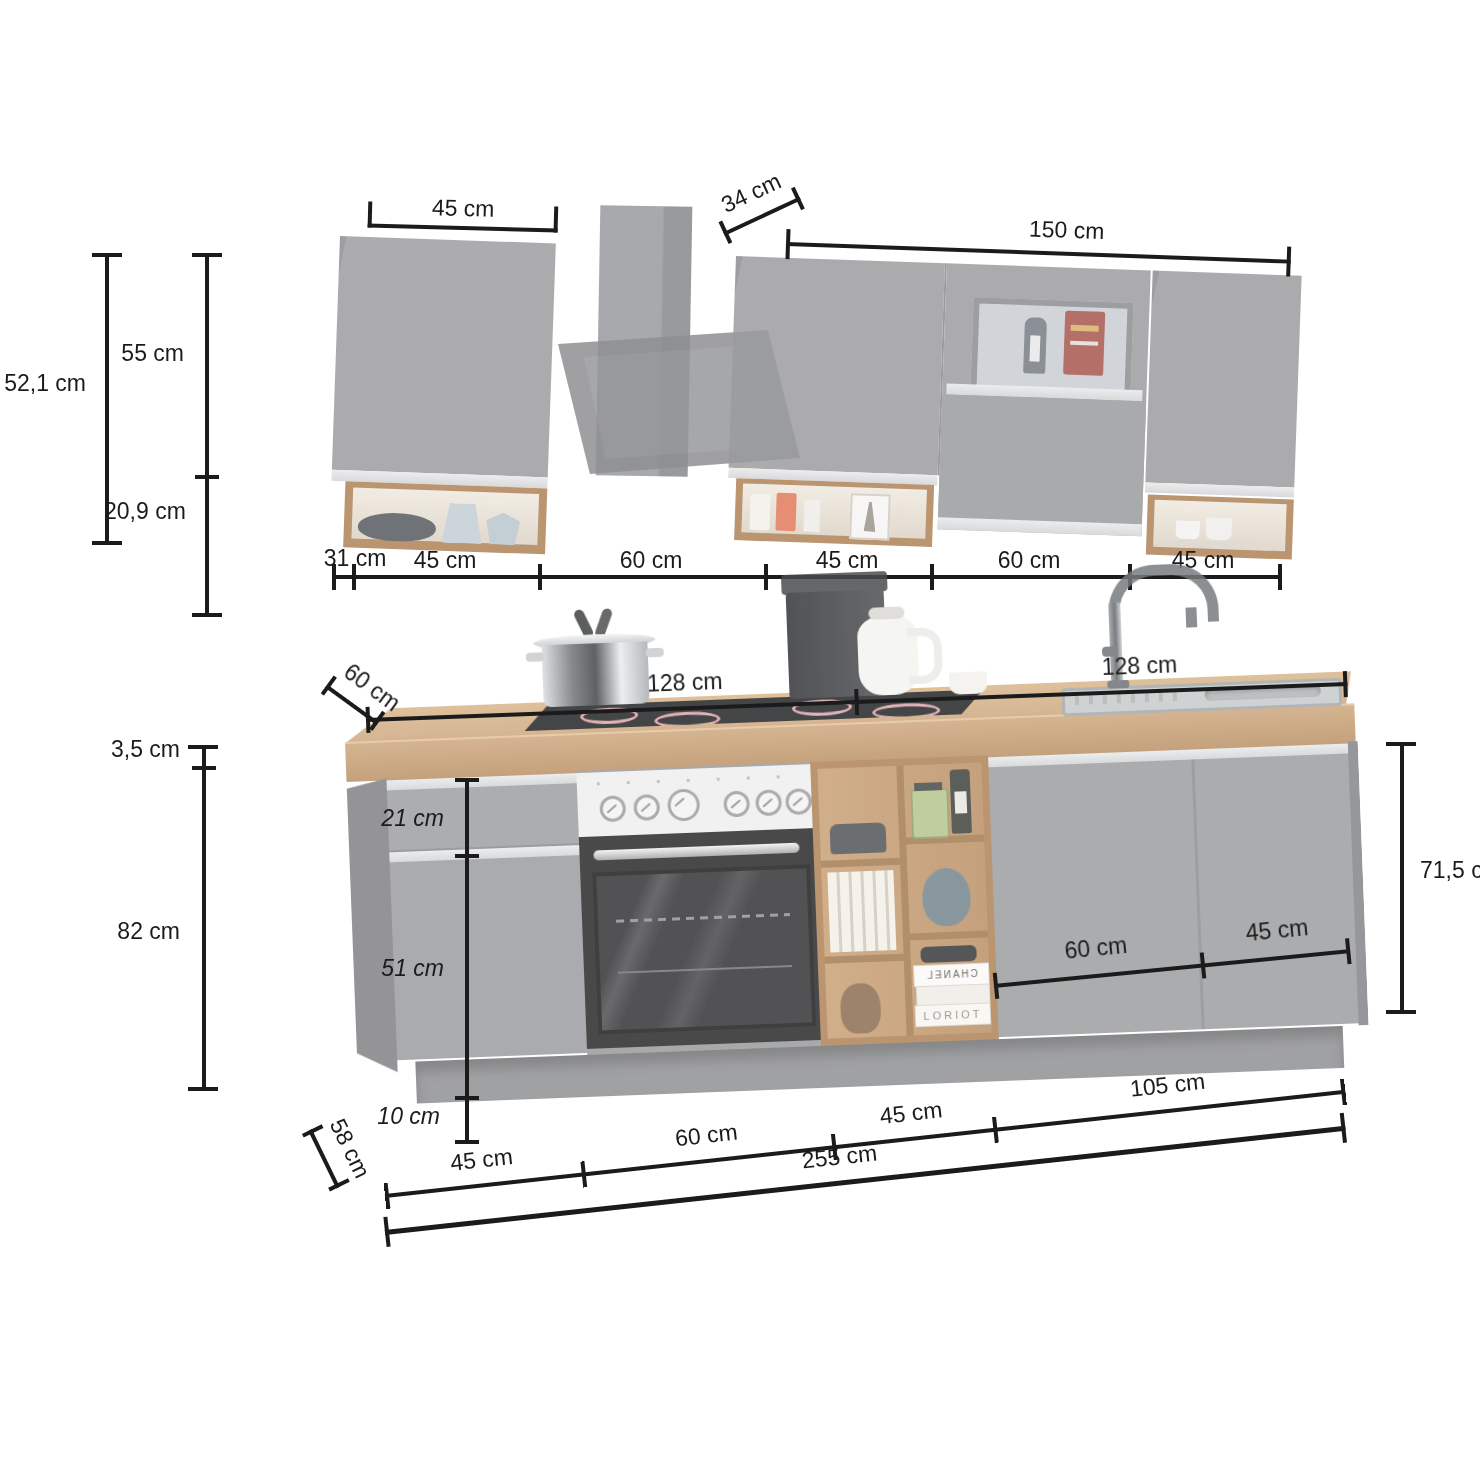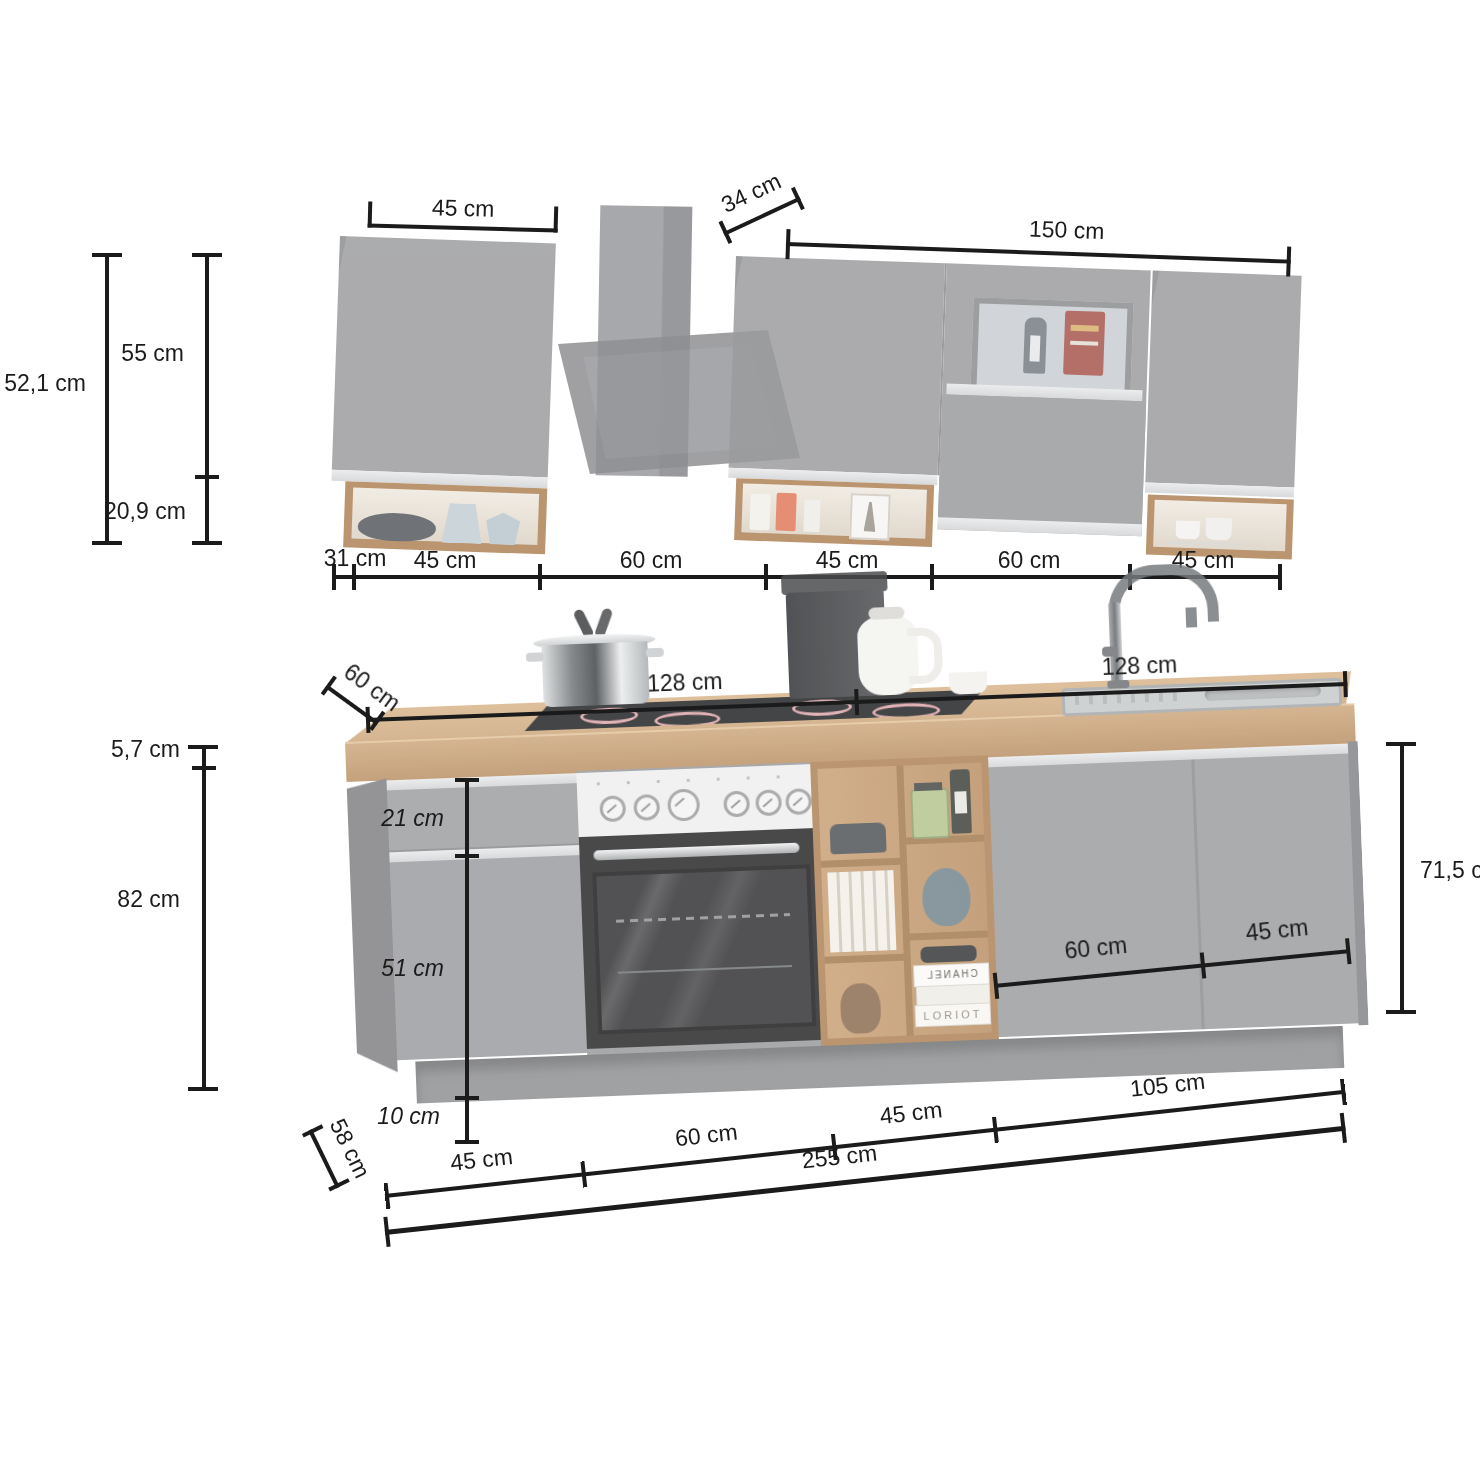--- a/index.html
+++ b/index.html
@@ -108,21 +108,21 @@
     <div class="lbl" style="left:200px;width:160px;top:-34px;">150 cm</div>
   </div>
 
   <div class="dim" style="left:92px;top:253px;width:30px;height:292px;">
     <div class="ln vln" style="left:13px;"></div>
     <div class="htk" style="left:0;top:0;"></div>
     <div class="htk" style="left:0;bottom:0;"></div>
     <div class="lbl r" style="left:-92px;width:86px;top:118px;">52,1 cm</div>
   </div>
 
-  <div class="dim" style="left:192px;top:253px;width:30px;height:292px;">
+  <div class="dim" style="left:192px;top:253px;width:30px;height:364px;">
     <div class="ln vln" style="left:13px;"></div>
     <div class="htk" style="left:0;top:0;"></div>
     <div class="htk" style="left:3px;top:222px;width:24px;"></div>
     <div class="htk" style="left:0;bottom:0;"></div>
     <div class="lbl r" style="left:-74px;width:66px;top:88px;">55 cm</div>
     <div class="lbl r" style="left:-88px;width:80px;top:246px;">20,9 cm</div>
   </div>
 
   <div class="dim" style="left:332px;top:575px;width:950px;height:4px;">
     <div class="ln hln"></div>
@@ -268,22 +268,22 @@
     <div class="lbl" style="left:225px;width:190px;top:-36px;">128 cm</div>
     <div class="lbl" style="left:680px;width:190px;top:-36px;">128 cm</div>
   </div>
 
 
   <div class="dim" style="left:188px;top:745px;width:32px;height:346px;">
     <div class="ln vln" style="left:14px;"></div>
     <div class="htk" style="left:0;top:0;"></div>
     <div class="htk" style="left:4px;top:21px;width:24px;"></div>
     <div class="htk" style="left:0;bottom:0;"></div>
-    <div class="lbl r" style="left:-80px;width:72px;top:-8px;">5,7 cm</div>
-    <div class="lbl r" style="left:-72px;width:64px;top:142px;">82 cm</div>
+    <div class="lbl r" style="left:-80px;width:72px;top:-8px;">3,5 cm</div>
+    <div class="lbl r" style="left:-72px;width:64px;top:174px;">82 cm</div>
   </div>
 
   <div class="dim" style="left:452px;top:778px;width:30px;height:366px;font-style:italic;">
     <div class="ln vln" style="left:13px;"></div>
     <div class="htk" style="left:3px;top:0;width:24px;"></div>
     <div class="htk" style="left:3px;top:76px;width:24px;"></div>
     <div class="htk" style="left:3px;top:318px;width:24px;"></div>
     <div class="htk" style="left:3px;top:362px;width:24px;"></div>
     <div class="lbl r" style="left:-72px;width:64px;top:28px;">21 cm</div>
     <div class="lbl r" style="left:-72px;width:64px;top:178px;">51 cm</div>

